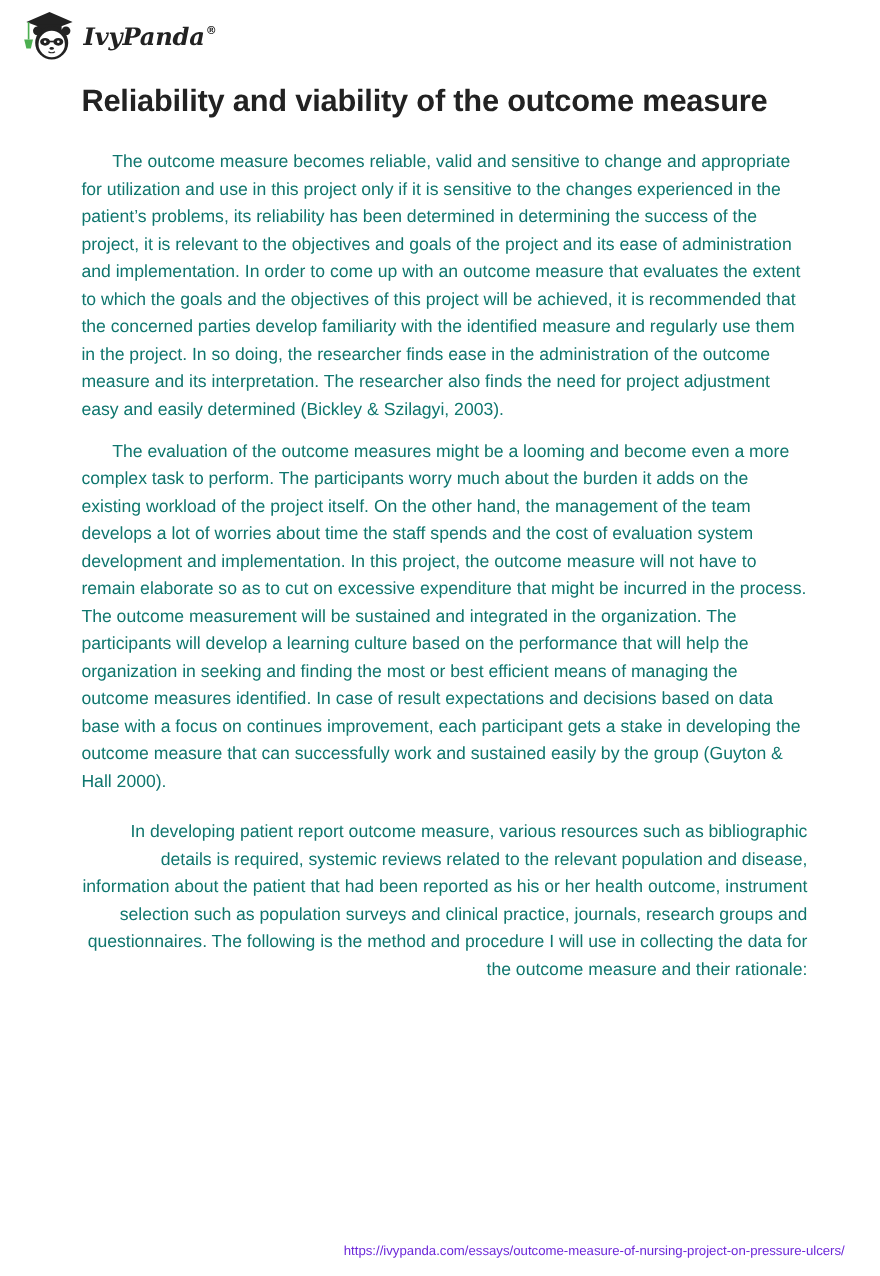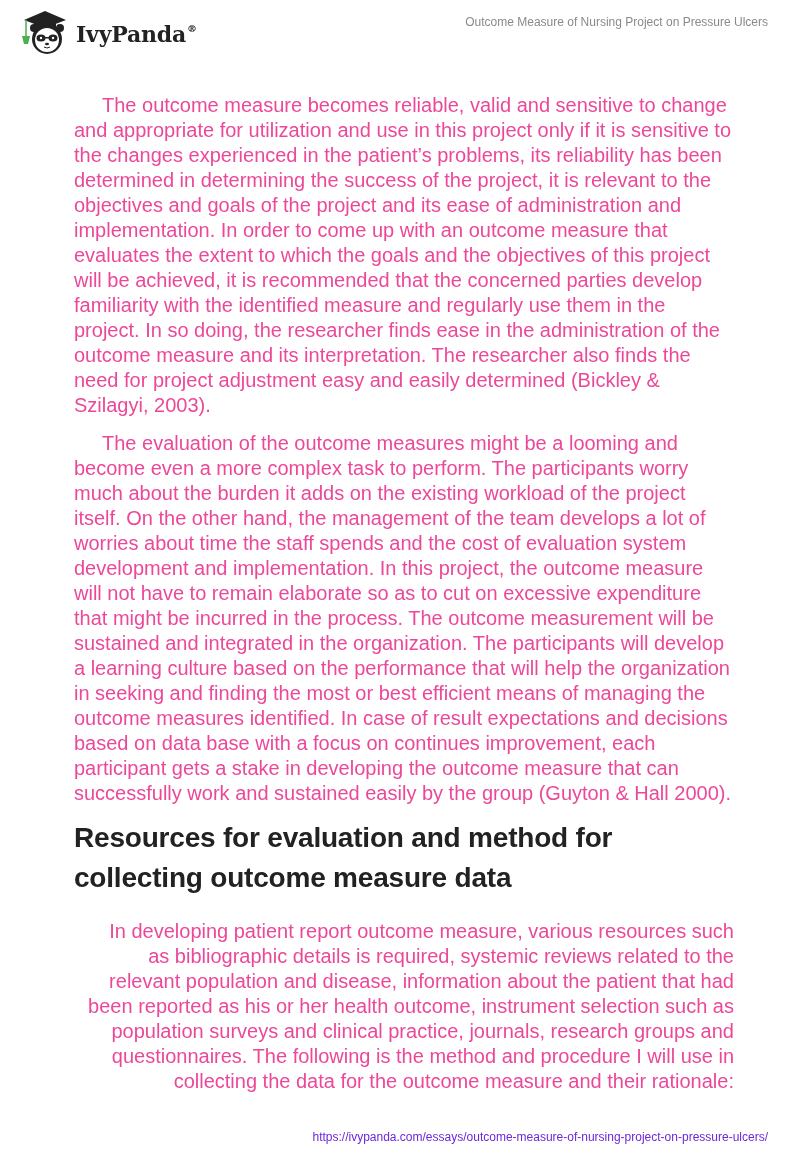--- a/index.html
+++ b/index.html
@@ -35,20 +35,21 @@
       display: block;
     }
     .logo-text {
       font-family: "DejaVu Serif", serif;
       font-weight: bold;
       font-size: 22px;
       color: #222222;
       margin-left: 6px;
       margin-top: 4px;
       letter-spacing: -0.2px;
+      font-style: italic;
     }
     .logo-reg {
       font-size: 10px;
       vertical-align: super;
       position: relative;
       top: -2px;
       margin-left: 1px;
     }
     .doc-title {
       position: absolute;
@@ -67,23 +68,23 @@
       font-family: "Liberation Sans", sans-serif;
       font-weight: bold;
       font-size: 28px;
       line-height: 40px;
       color: #222222;
       margin: 0;
       letter-spacing: -0.2px;
     }
     p {
       margin: 0;
-      font-size: 20px;
+      font-size: 16px;
       line-height: 25px;
-      color: #ec4899;
+      color: #0f766e;
       text-indent: 28px;
     }
     #h1 { margin-top: 2px; }
     #p1 { margin-top: 23px; }
     #p2 { margin-top: 13px; }
     #h2s { margin-top: 12px; }
     #p3 { margin-top: 21px; text-align: right; }
     .footer-url {
       position: absolute;
       right: 32px;
@@ -115,23 +116,22 @@
       <ellipse cx="33" cy="30" rx="4.5" ry="3.5" fill="#222"></ellipse>
       <rect x="25" y="29" width="4" height="1.5" fill="#222"></rect>
       <circle cx="21" cy="30" r="1.2" fill="#fff"></circle>
       <circle cx="33" cy="30" r="1.2" fill="#fff"></circle>
 
       <ellipse cx="27" cy="36" rx="2" ry="1.3" fill="#222"></ellipse>
       <path d="M24,39 Q27,41 30,39" stroke="#222" stroke-width="1" fill="none"></path>
     </svg>
     <span class="logo-text"><span>IvyPanda</span><span class="logo-reg">®</span></span>
   </div>
-  <div class="doc-title">Outcome Measure of Nursing Project on Pressure Ulcers</div>
 </div>
 
 <div class="content">
+  <h2 id="h1">Reliability and viability of the outcome measure</h2>
   <p id="p1">The outcome measure becomes reliable, valid and sensitive to change and appropriate for utilization and use in this project only if it is sensitive to the changes experienced in the patient’s problems, its reliability has been determined in determining the success of the project, it is relevant to the objectives and goals of the project and its ease of administration and implementation. In order to come up with an outcome measure that evaluates the extent to which the goals and the objectives of this project will be achieved, it is recommended that the concerned parties develop familiarity with the identified measure and regularly use them in the project. In so doing, the researcher finds ease in the administration of the outcome measure and its interpretation. The researcher also finds the need for project adjustment easy and easily determined (Bickley &amp; Szilagyi, 2003).</p>
   <p id="p2">The evaluation of the outcome measures might be a looming and become even a more complex task to perform. The participants worry much about the burden it adds on the existing workload of the project itself. On the other hand, the management of the team develops a lot of worries about time the staff spends and the cost of evaluation system development and implementation. In this project, the outcome measure will not have to remain elaborate so as to cut on excessive expenditure that might be incurred in the process. The outcome measurement will be sustained and integrated in the organization. The participants will develop a learning culture based on the performance that will help the organization in seeking and finding the most or best efficient means of managing the outcome measures identified. In case of result expectations and decisions based on data base with a focus on continues improvement, each participant gets a stake in developing the outcome measure that can successfully work and sustained easily by the group (Guyton &amp; Hall 2000).</p>
-  <h2 id="h2s">Resources for evaluation and method for collecting outcome measure data</h2>
   <p id="p3">In developing patient report outcome measure, various resources such as bibliographic details is required, systemic reviews related to the relevant population and disease, information about the patient that had been reported as his or her health outcome, instrument selection such as population surveys and clinical practice, journals, research groups and questionnaires. The following is the method and procedure I will use in collecting the data for the outcome measure and their rationale:</p>
 </div>
 
 <div class="footer-url">https://ivypanda.com/essays/outcome-measure-of-nursing-project-on-pressure-ulcers/</div>
 
 </body></html>

